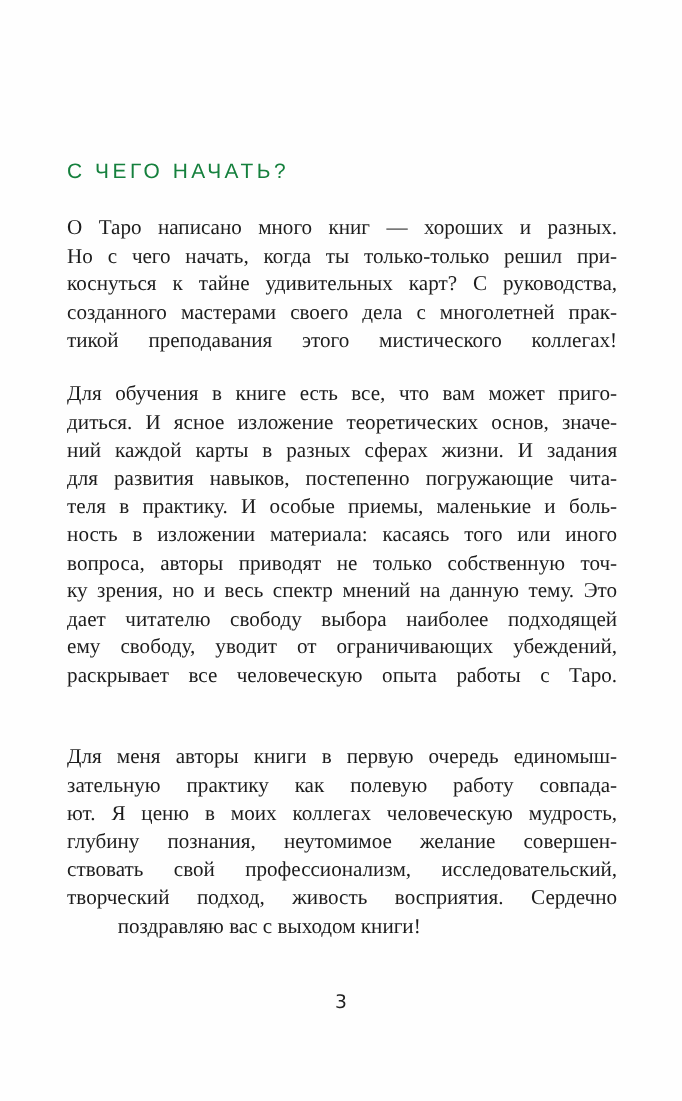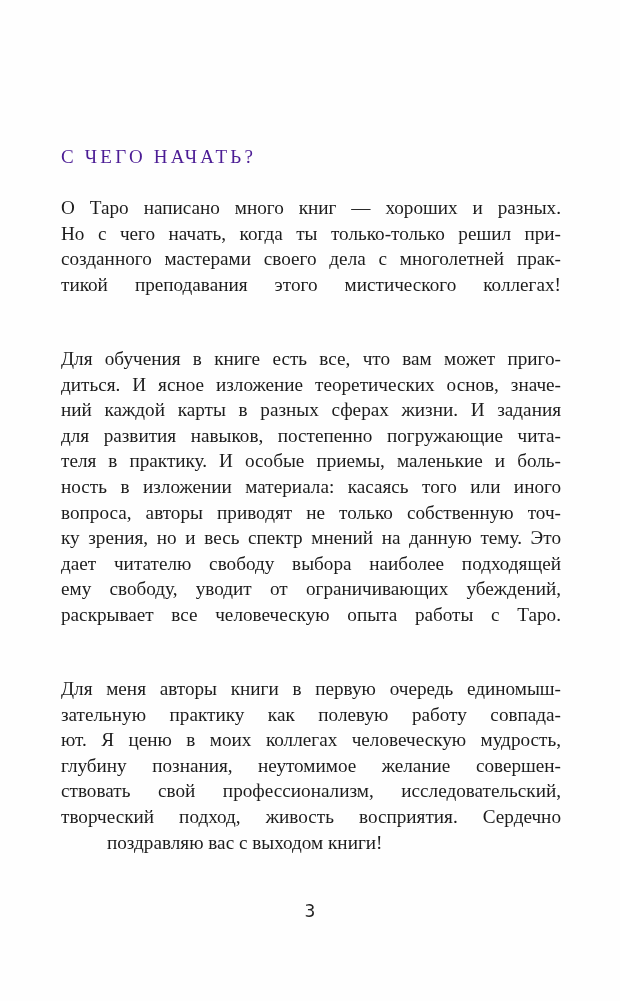--- a/index.html
+++ b/index.html
@@ -19,24 +19,24 @@
       position: absolute;
       left: 0; top: 0;
       width: 620px;
       height: 1001px;
       background: #fefefe;
     }
     .heading {
       position: absolute;
       left: 61px;
       top: 146px;
-      font-family: Liberation Serif, serif;
+      font-family: Liberation Sans, sans-serif;
       font-size: 19px;
       letter-spacing: 3.2px;
-      color: #4c1d95;
+      color: #15803d;
       font-weight: normal;
       margin: 0;
       white-space: nowrap;
     }
     .para {
       position: absolute;
       left: 61px;
       width: 500px;
       margin: 0;
       font-size: 19.2px;
@@ -71,20 +71,21 @@
 </head>
 <body>
 
 <div class="page">
 
   <h2 class="heading">С ЧЕГО НАЧАТЬ?</h2>
 
   <p class="para" id="p1">
     <span class="line">О Таро написано много книг — хороших и разных.</span>
     <span class="line">Но с чего начать, когда ты только-только решил при-</span>
+    <span class="line">коснуться к тайне удивительных карт? С руководства,</span>
     <span class="line">созданного мастерами своего дела с многолетней прак-</span>
     <span class="line">тикой преподавания этого мистического коллегах!</span>
   </p>
 
   <p class="para" id="p2">
     <span class="line">Для обучения в книге есть все, что вам может приго-</span>
     <span class="line">диться. И ясное изложение теоретических основ, значе-</span>
     <span class="line">ний каждой карты в разных сферах жизни. И задания</span>
     <span class="line">для развития навыков, постепенно погружающие чита-</span>
     <span class="line">теля в практику. И особые приемы, маленькие и боль-</span>

